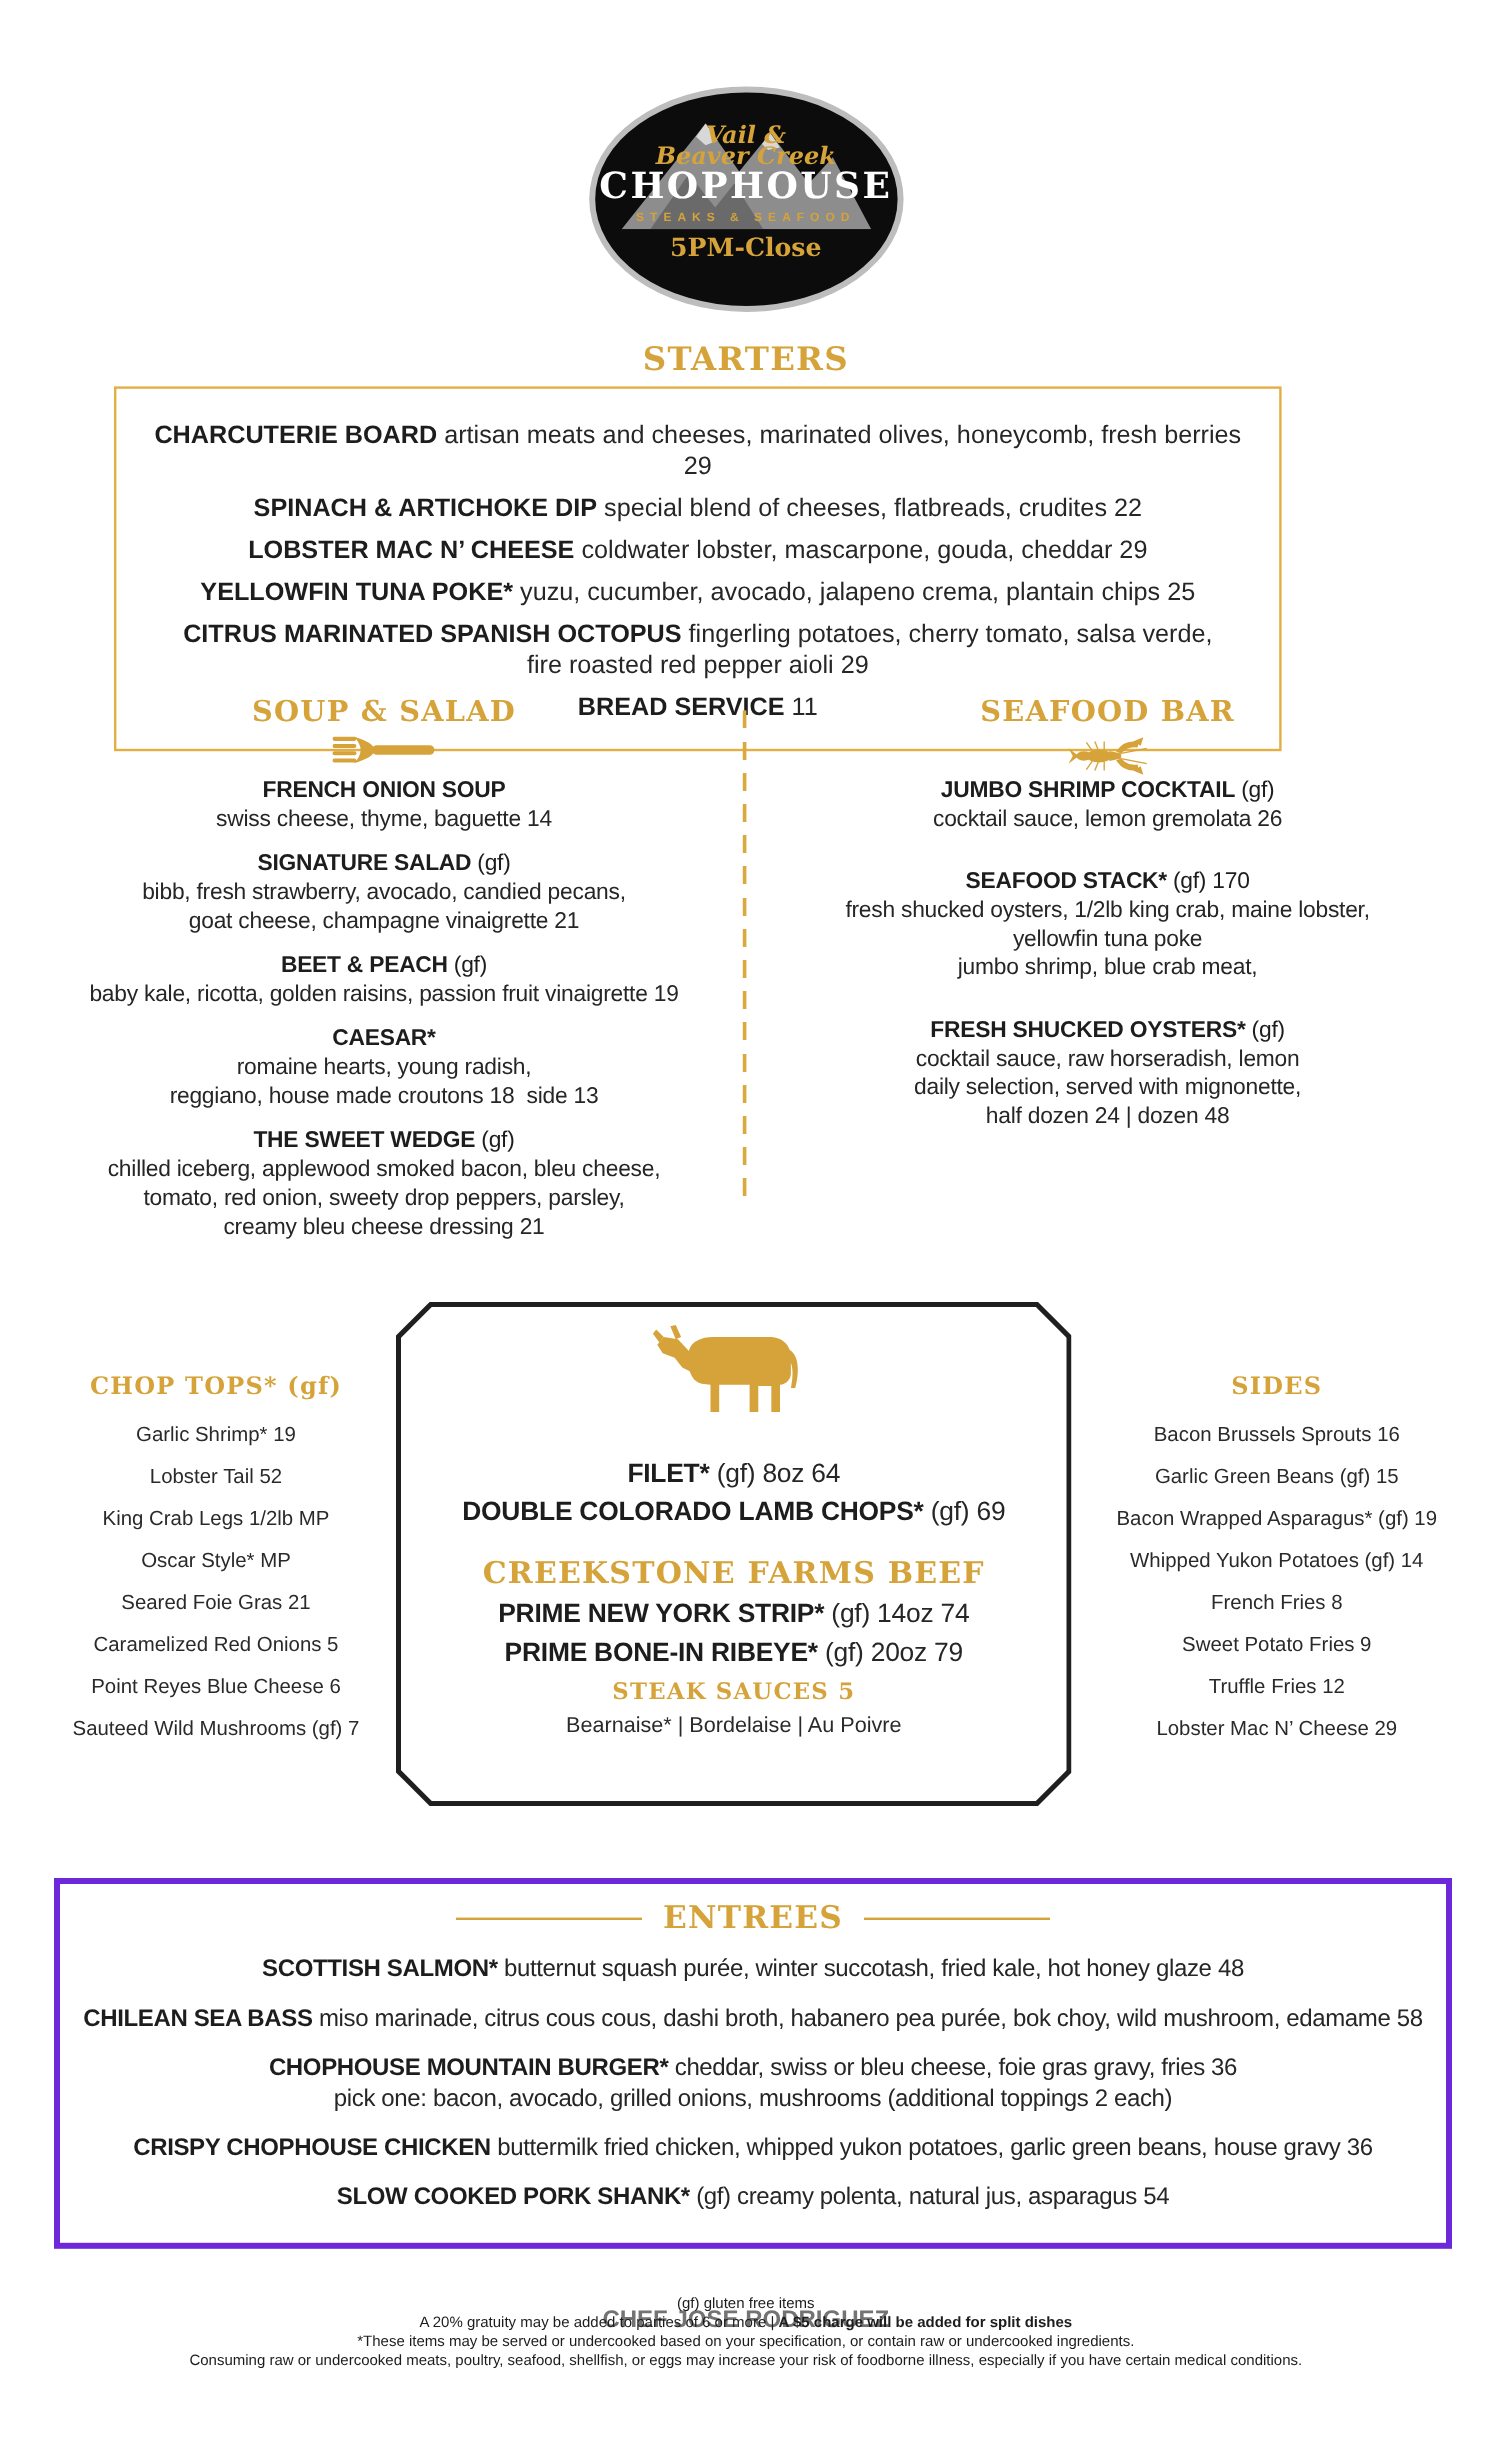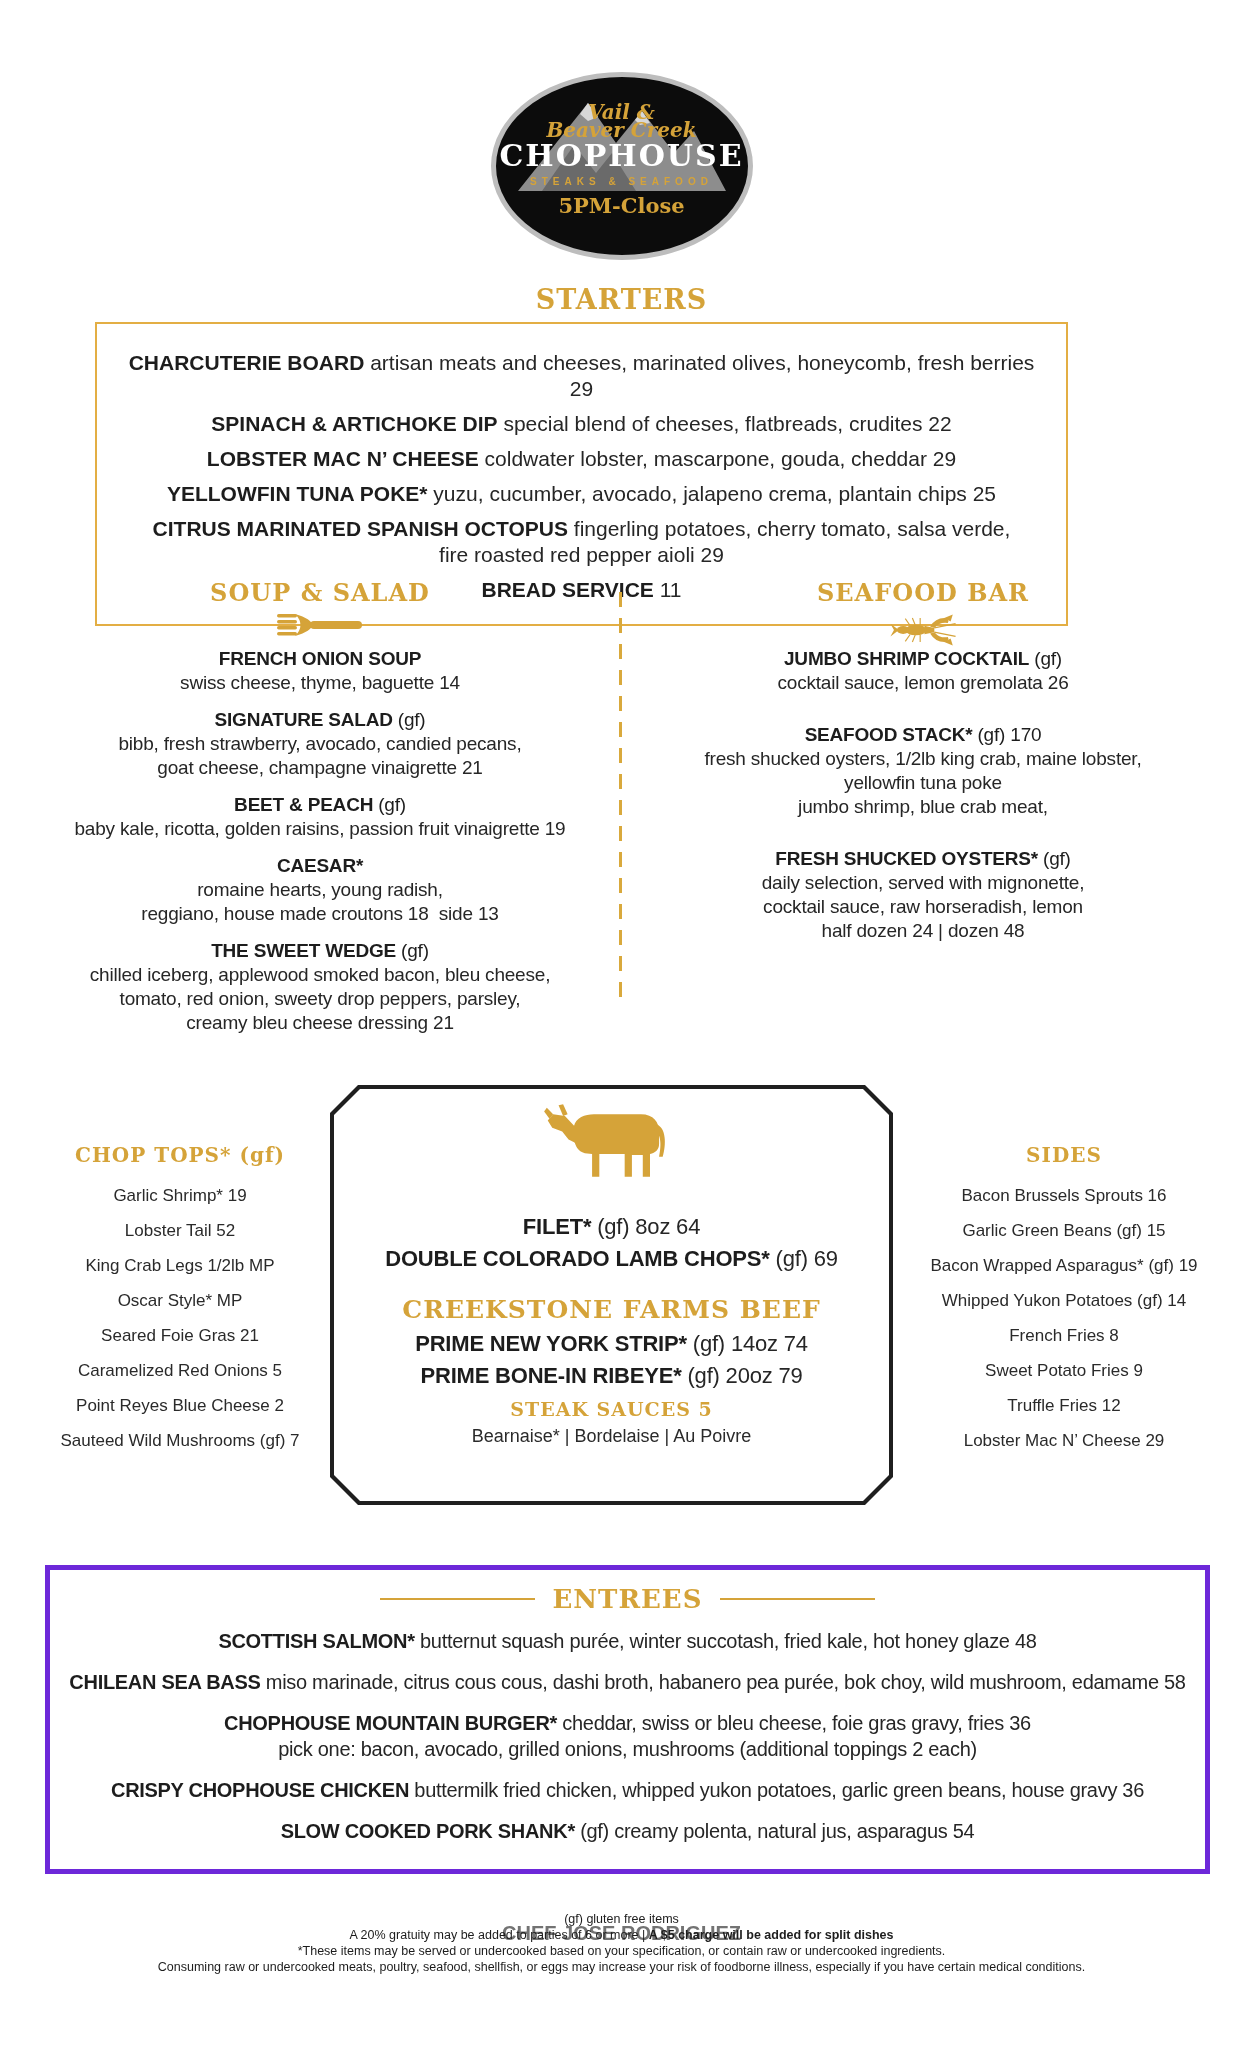--- a/index.html
+++ b/index.html
@@ -169,35 +169,35 @@
       <div>cocktail sauce, lemon gremolata 26</div>
     </div>
     <div class="mi">
       <div class="mi-name"><span>SEAFOOD STACK*</span><span class="sfx" style="font-weight:400">(gf) 170</span></div>
       <div>fresh shucked oysters, 1/2lb king crab, maine lobster,</div>
       <div>yellowfin tuna poke</div>
       <div>jumbo shrimp, blue crab meat,</div>
     </div>
     <div class="mi">
       <div class="mi-name"><span>FRESH SHUCKED OYSTERS*</span><span class="sfx" style="font-weight:400">(gf)</span></div>
+      <div>cocktail sauce, raw horseradish, lemon</div>
       <div>daily selection, served with mignonette,</div>
-      <div>cocktail sauce, raw horseradish, lemon</div>
       <div>half dozen 24 | dozen 48</div>
     </div>
   </div>
 
   <div class="side-col chop-col">
     <div class="gold-head side-head">CHOP TOPS* (gf)</div>
     <div class="side-item">Garlic Shrimp* 19</div>
     <div class="side-item">Lobster Tail 52</div>
     <div class="side-item">King Crab Legs 1/2lb MP</div>
     <div class="side-item">Oscar Style* MP</div>
     <div class="side-item">Seared Foie Gras 21</div>
     <div class="side-item">Caramelized Red Onions 5</div>
-    <div class="side-item">Point Reyes Blue Cheese 2</div>
+    <div class="side-item">Point Reyes Blue Cheese 6</div>
     <div class="side-item">Sauteed Wild Mushrooms (gf) 7</div>
   </div>
 
   <div class="steak-box">
     <div class="steak-inner">
       <div style="margin-top:8px;">
         <svg width="150" height="86" viewBox="0 0 160 95" fill="#d5a339">
           <path d="M38 32 C40 23 50 19 60 19 L112 19 C126 19 132 28 132 38 L132 52 C132 58 128 62 122 63 L122 88 L114 88 L114 64 L102 64 L102 88 L94 88 L94 63 L66 63 L66 88 L58 88 L58 63 L50 62 C42 60 40 54 38 48 Z"></path>
           <path d="M42 36 L28 21 L15 19 L9 26 L14 34 L25 38 L32 47 L42 52 Z"></path>
           <path d="M26 21 L21 9 L26 8 L31 19 Z"></path>

